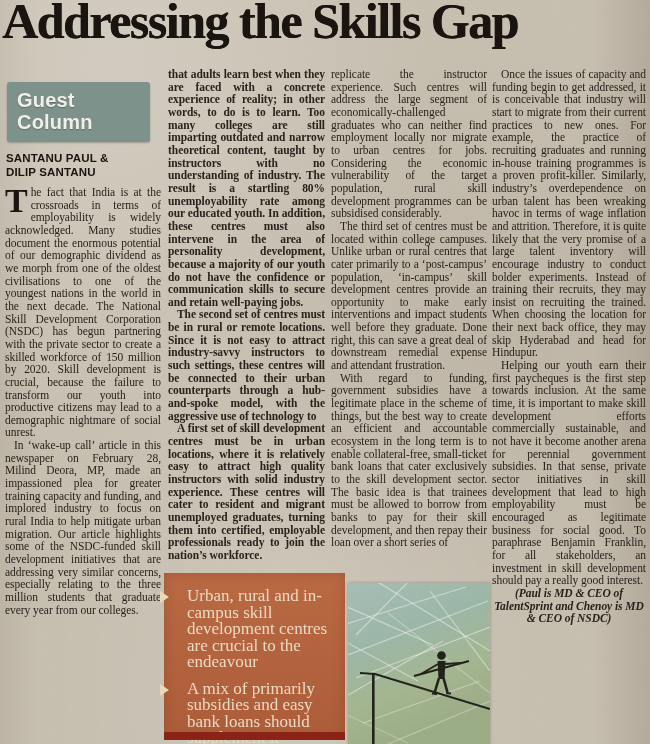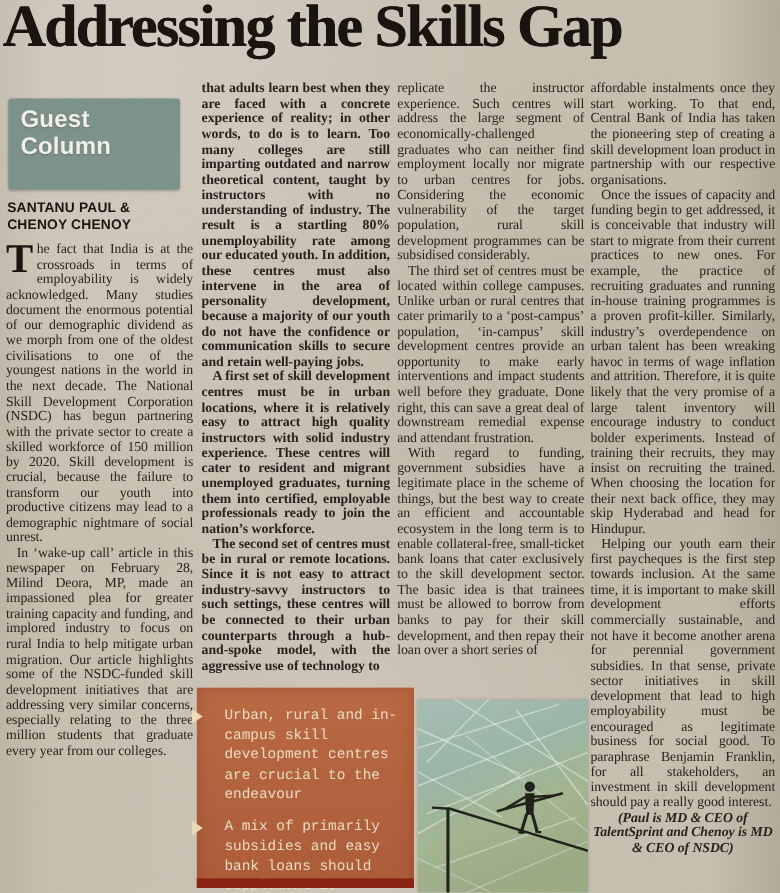--- a/index.html
+++ b/index.html
@@ -26,21 +26,21 @@
     letter-spacing:-0.05px; color:#27201a;
   }
   .col p { margin:0; }
   .col p.ind { text-indent:9px; }
   #col1 { left:5px;   width:156px; height:676px; }
   #col2 { left:168px; width:157px; height:503px;font-weight:bold; }
   #col3 { left:331px; width:156px; height:513px; }
   #col4 { left:492px; width:154px; height:676px; }
 
   .badge {
-    display:block; margin:14px 11px 9px 2px; padding:7px 8px 25px 10px;
+    display:block; margin:14px 11px 9px 2px; padding:7px 8px 9px 10px;
     background:#7d938c; border-radius:3px;
     box-shadow:0 1px 2px rgba(60,60,55,0.35);
     font-family:"Liberation Sans", sans-serif; font-weight:bold;
     font-size:20px; line-height:22px; letter-spacing:0.2px;
     color:#f5f3ec; text-shadow:0 1px 1px rgba(70,90,85,0.6);
   }
   .byline {
     margin:6px 0 7px 1px; text-align:left;
     font-family:"Liberation Sans", sans-serif; font-weight:bold;
     font-size:11.5px; line-height:14px; letter-spacing:0.15px; color:#17120d;
@@ -52,22 +52,22 @@
   .credit { font-style:italic; font-weight:bold; text-align:center; }
 
   .hibox {
     position:absolute; left:164px; top:573px; width:181px; height:167px;
     background:linear-gradient(#bb6a42, #ae5c38);
     box-shadow:inset 0 0 12px rgba(120,50,25,0.35);
   }
   .hibox ul { list-style:none; margin:0; padding:15px 9px 0 23px; }
   .hibox li {
     position:relative; margin-bottom:10px;
-    font-family:Liberation Mono, monospace;
-    font-size:12px; line-height:16.5px; color:#eedec6;
+    font-family:Liberation Serif, serif;
+    font-size:17px; line-height:16.5px; color:#eedec6;
   }
   .arrow {
     position:absolute; left:-27px; top:3px; width:0; height:0;
     border-top:6px solid transparent; border-bottom:6px solid transparent;
     border-left:9px solid #efdcbb;
   }
   .hibar { position:absolute; left:0; bottom:0; width:100%; height:8px; background:#8b2113; }
 
   .photo {
     position:absolute; left:348px; top:583px; width:142px; height:161px;
@@ -82,40 +82,39 @@
 </style>
 </head>
 <body>
 
 <h1 class="headline">Addressing the Skills Gap</h1>
 
 <div class="col" id="col1">
   <span class="badge">Guest Column</span>
   <div class="byline">
     <div>SANTANU PAUL &amp;</div>
-    <div>CHENOY CHENOY</div>
+    <div>DILIP SANTANU</div>
   </div>
   <p><span class="dropcap">T</span><span>he fact that India is at the crossroads in terms of employability is widely acknowledged. Many studies document the enormous potential of our demographic dividend as we morph from one of the oldest civilisations to one of the youngest nations in the world in the next decade. The National Skill Development Corporation (NSDC) has begun partnering with the private sector to create a skilled workforce of 150 million by 2020. Skill development is crucial, because the failure to transform our youth into productive citizens may lead to a demographic nightmare of social unrest.</span></p>
   <p class="ind">In ‘wake-up call’ article in this newspaper on February 28, Milind Deora, MP, made an impassioned plea for greater training capacity and funding, and implored industry to focus on rural India to help mitigate urban migration. Our article highlights some of the NSDC-funded skill development initiatives that are addressing very similar concerns, especially relating to the three million students that graduate every year from our colleges.</p>
 </div>
 
 <div class="col" id="col2">
   <p>that adults learn best when they are faced with a concrete experience of reality; in other words, to do is to learn. Too many colleges are still imparting outdated and narrow theoretical content, taught by instructors with no understanding of industry. The result is a startling 80% unemployability rate among our educated youth. In addition, these centres must also intervene in the area of personality development, because a majority of our youth do not have the confidence or communication skills to secure and retain well-paying jobs.</p>
+  <p class="ind">The second set of centres must be in rural or remote locations. Since it is not easy to attract industry-savvy instructors to such settings, these centres will be connected to their urban counterparts through a hub-and-spoke model, with the aggressive use of technology to</p>
   <p class="ind">A first set of skill development centres must be in urban locations, where it is relatively easy to attract high quality instructors with solid industry experience. These centres will cater to resident and migrant unemployed graduates, turning them into certified, employable professionals ready to join the nation’s workforce.</p>
-  <p class="ind">The second set of centres must be in rural or remote locations. Since it is not easy to attract industry-savvy instructors to such settings, these centres will be connected to their urban counterparts through a hub-and-spoke model, with the aggressive use of technology to</p>
 </div>
 
 <div class="col" id="col3">
   <p>replicate the instructor experience. Such centres will address the large segment of economically-challenged graduates who can neither find employment locally nor migrate to urban centres for jobs. Considering the economic vulnerability of the target population, rural skill development programmes can be subsidised considerably.</p>
   <p class="ind">The third set of centres must be located within college campuses. Unlike urban or rural centres that cater primarily to a ‘post-campus’ population, ‘in-campus’ skill development centres provide an opportunity to make early interventions and impact students well before they graduate. Done right, this can save a great deal of downstream remedial expense and attendant frustration.</p>
   <p class="ind">With regard to funding, government subsidies have a legitimate place in the scheme of things, but the best way to create an efficient and accountable ecosystem in the long term is to enable collateral-free, small-ticket bank loans that cater exclusively to the skill development sector. The basic idea is that trainees must be allowed to borrow from banks to pay for their skill development, and then repay their loan over a short series of</p>
 </div>
 
 <div class="col" id="col4">
-  <p>affordable instalments once they start working. To that end, Central Bank of India has taken the pioneering step of creating a skill development loan product in partnership with our respective organisations.</p>
   <p class="ind">Once the issues of capacity and funding begin to get addressed, it is conceivable that industry will start to migrate from their current practices to new ones. For example, the practice of recruiting graduates and running in-house training programmes is a proven profit-killer. Similarly, industry’s overdependence on urban talent has been wreaking havoc in terms of wage inflation and attrition. Therefore, it is quite likely that the very promise of a large talent inventory will encourage industry to conduct bolder experiments. Instead of training their recruits, they may insist on recruiting the trained. When choosing the location for their next back office, they may skip Hyderabad and head for Hindupur.</p>
   <p class="ind">Helping our youth earn their first paycheques is the first step towards inclusion. At the same time, it is important to make skill development efforts commercially sustainable, and not have it become another arena for perennial government subsidies. In that sense, private sector initiatives in skill development that lead to high employability must be encouraged as legitimate business for social good. To paraphrase Benjamin Franklin, for all stakeholders, an investment in skill development should pay a really good interest.</p>
   <p class="credit">(Paul is MD &amp; CEO of TalentSprint and Chenoy is MD &amp; CEO of NSDC)</p>
 </div>
 
 <div class="hibox">
   <ul>
     <li>
       <span class="arrow"></span>
       <span>Urban, rural and in-campus skill development centres are crucial to the endeavour</span>

